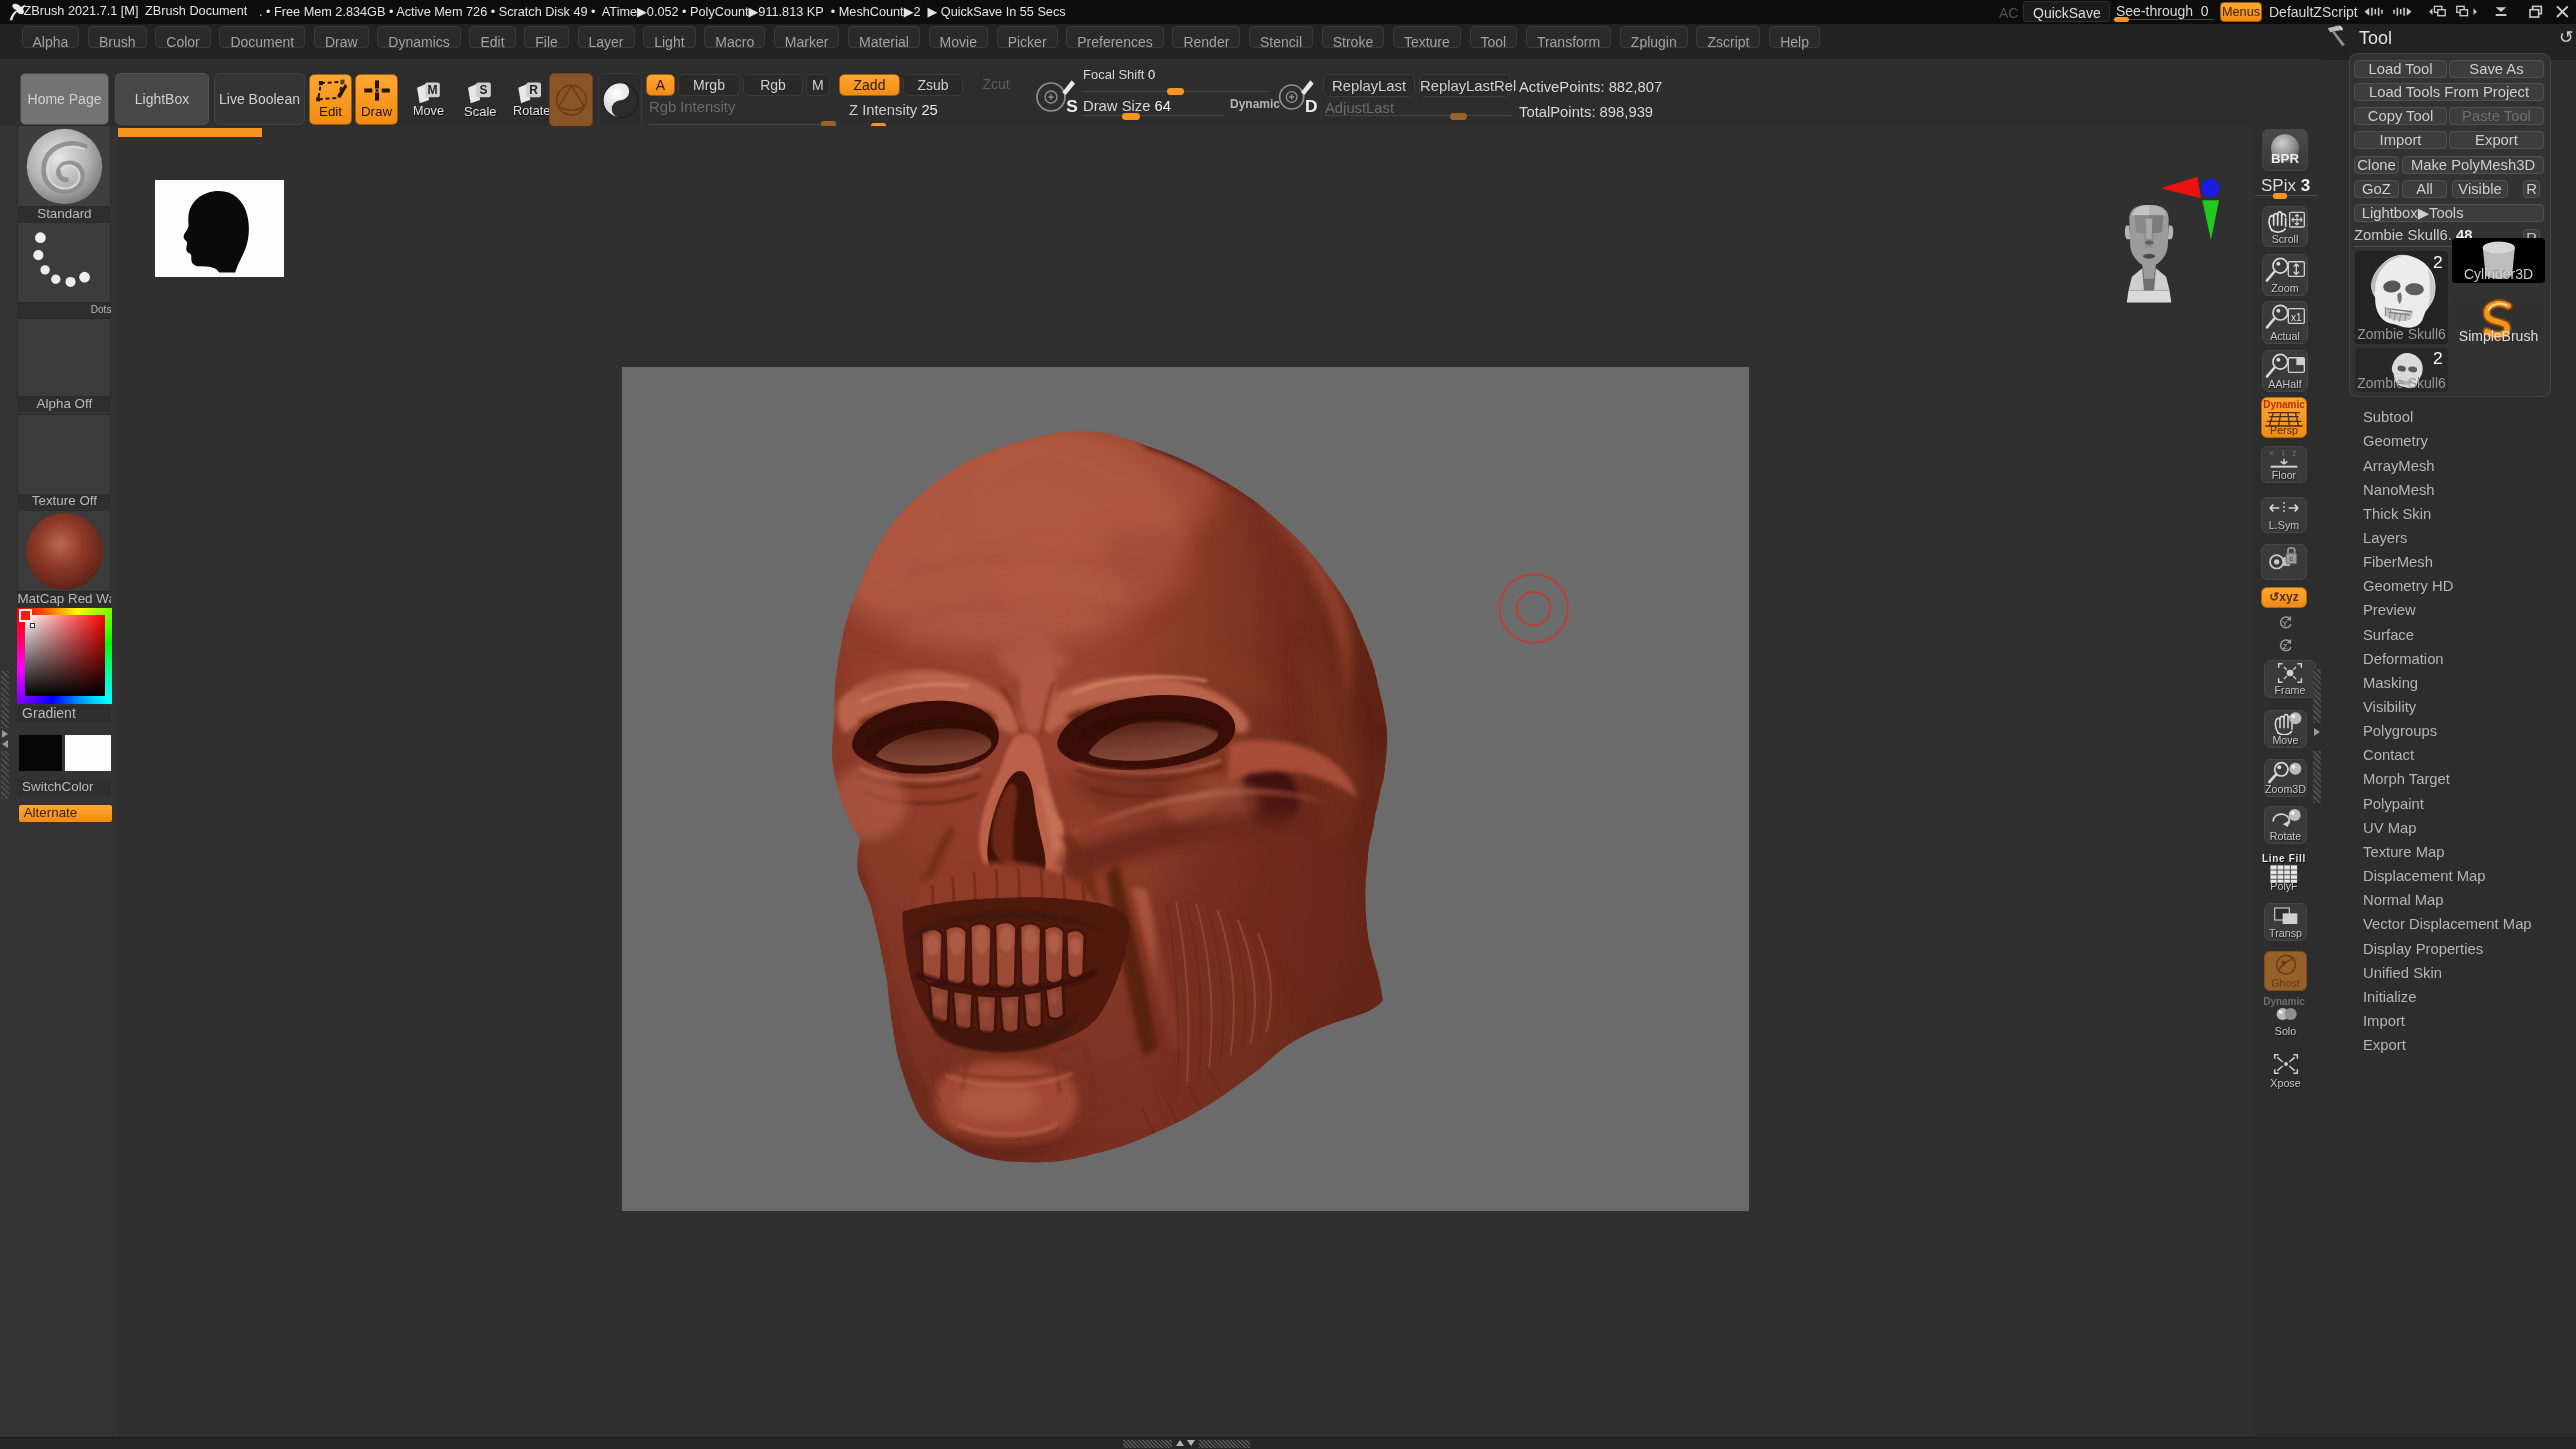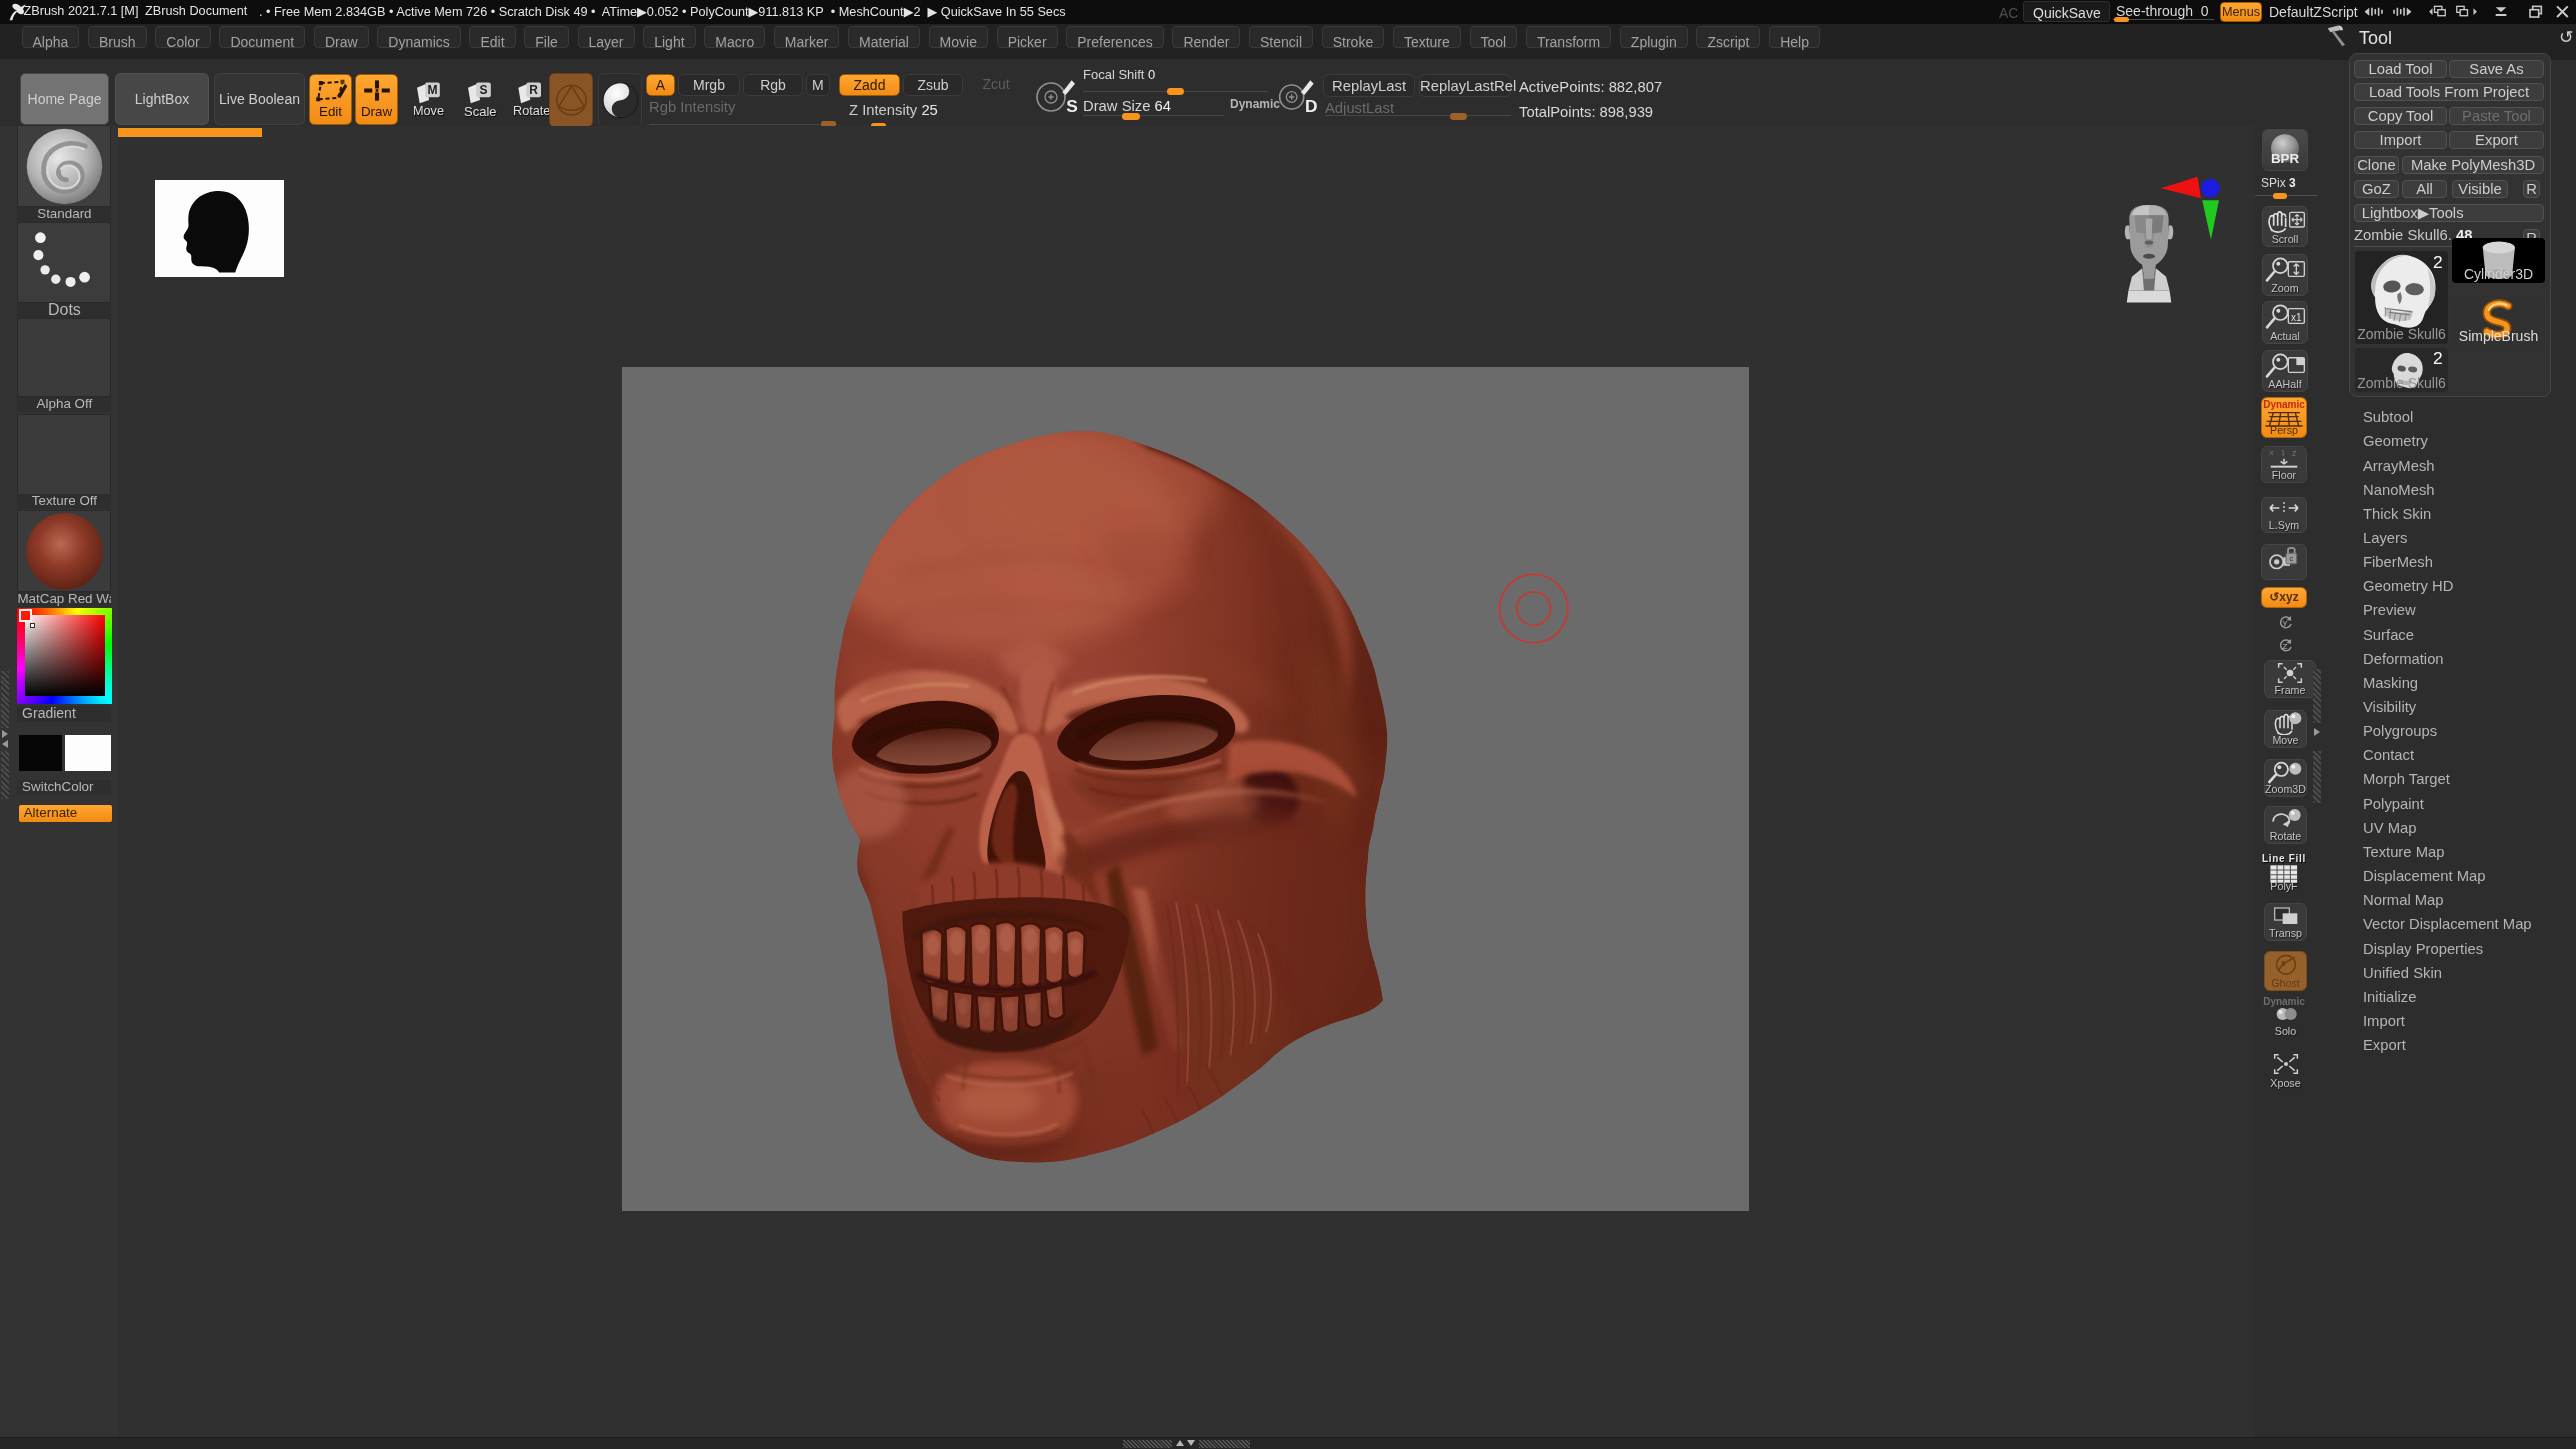--- a/index.html
+++ b/index.html
@@ -213,21 +213,21 @@
 <div class="abs" style="left:17.4px;top:222px;width:94px;height:81px;background:#3c3c3c;border:0.7px solid #2a2a2a">
   <svg width="93" height="79" viewBox="0 0 138 118">
     <circle cx="33" cy="22" r="8" fill="#f2f2f2"></circle>
       <circle cx="30" cy="48" r="7.5" fill="#efefef"></circle>
       <circle cx="40" cy="70" r="7" fill="#ececec"></circle>
       <circle cx="56" cy="84" r="7" fill="#eaeaea"></circle>
       <circle cx="78" cy="88" r="7.5" fill="#ededed"></circle>
       <circle cx="99" cy="81" r="8" fill="#f0f0f0"></circle>
   </svg>
 </div>
-<div class="abs lbl" style="left:17.4px;top:303px;width:94px;height:15.4px;background:#2e2e2e;text-align:center;font-size:16px;line-height:14.8px">Dots</div>
+<div class="abs lbl" style="left:17.4px;top:303px;width:94px;height:15.4px;background:#2e2e2e;text-align:right;font-size:10px;line-height:14.8px">Dots</div>
 <div class="abs" style="left:17.4px;top:318px;width:94px;height:79px;background:#3b3b3b;border:0.7px solid #2a2a2a"></div>
 <div class="abs lbl" style="left:17.4px;top:397px;width:94px;height:15.4px;background:#2e2e2e;text-align:center;font-size:13.4px;line-height:14.8px">Alpha Off</div>
 <div class="abs" style="left:17.4px;top:414px;width:94px;height:81px;background:#3b3b3b;border:0.7px solid #2a2a2a"></div>
 <div class="abs lbl" style="left:17.4px;top:494px;width:94px;height:15.4px;background:#2e2e2e;text-align:center;font-size:13.4px;line-height:14.8px">Texture Off</div>
 <div class="abs" style="left:17.4px;top:510px;width:94px;height:82px;background:#3b3b3b;border:0.7px solid #2a2a2a">
   <svg width="93" height="81" viewBox="0 0 138 120">
     <defs>
         <radialGradient id="mcr" cx="45%" cy="40%" r="65%">
           <stop offset="0%" stop-color="#b86a52"></stop>
           <stop offset="45%" stop-color="#8f3a28"></stop>
@@ -650,21 +650,21 @@
         <radialGradient id="bprg" cx="40%" cy="32%" r="75%">
           <stop offset="0%" stop-color="#cfcfcf"></stop>
           <stop offset="60%" stop-color="#8e8e8e"></stop>
           <stop offset="100%" stop-color="#555"></stop>
         </radialGradient>
       </defs>
     <circle cx="33" cy="27" r="21" fill="url(#bprg)"></circle>
     <text x="33" y="50" font-size="20" font-weight="bold" fill="#ececec" text-anchor="middle">BPR</text>
   </svg>
 </div>
-<span class="abs" style="left:2261px;top:176px;font-size:12px;color:#dadada">SPix <b style="color:#f0f0f0">3</b></span>
+<span class="abs" style="left:2261px;top:176px;font-size:17px;color:#dadada">SPix <b style="color:#f0f0f0">3</b></span>
 <div class="abs" style="left:2255px;top:195px;width:62px;height:1.3px;background:#4e4e4e"></div>
 <div class="abs" style="left:2273px;top:193px;width:14px;height:6px;background:#f7941e;border-radius:2.7px"></div>
 <div class="shelf" style="left:2262px;top:206px;width:46px;height:41px">
   <svg width="44" height="28" viewBox="0 0 66 42">
     <g stroke="#e0e0e0" stroke-width="2.4" fill="none">
       <path d="M14 36 C10 30 8 22 10 16 M16 14 L16 28 M22 10 L22 28 M28 12 L28 28 M34 16 L34 30"></path>
       <path d="M10 16 C12 12 16 12 16 16 M16 14 C16 9 22 9 22 13 M22 11 C22 6 28 6 28 11 M28 13 C28 9 34 10 34 15"></path>
       <path d="M12 34 C20 40 30 38 34 32"></path>
     </g>
     <rect x="40" y="8" width="22" height="22" rx="2" fill="none" stroke="#cfcfcf" stroke-width="2"></rect>

